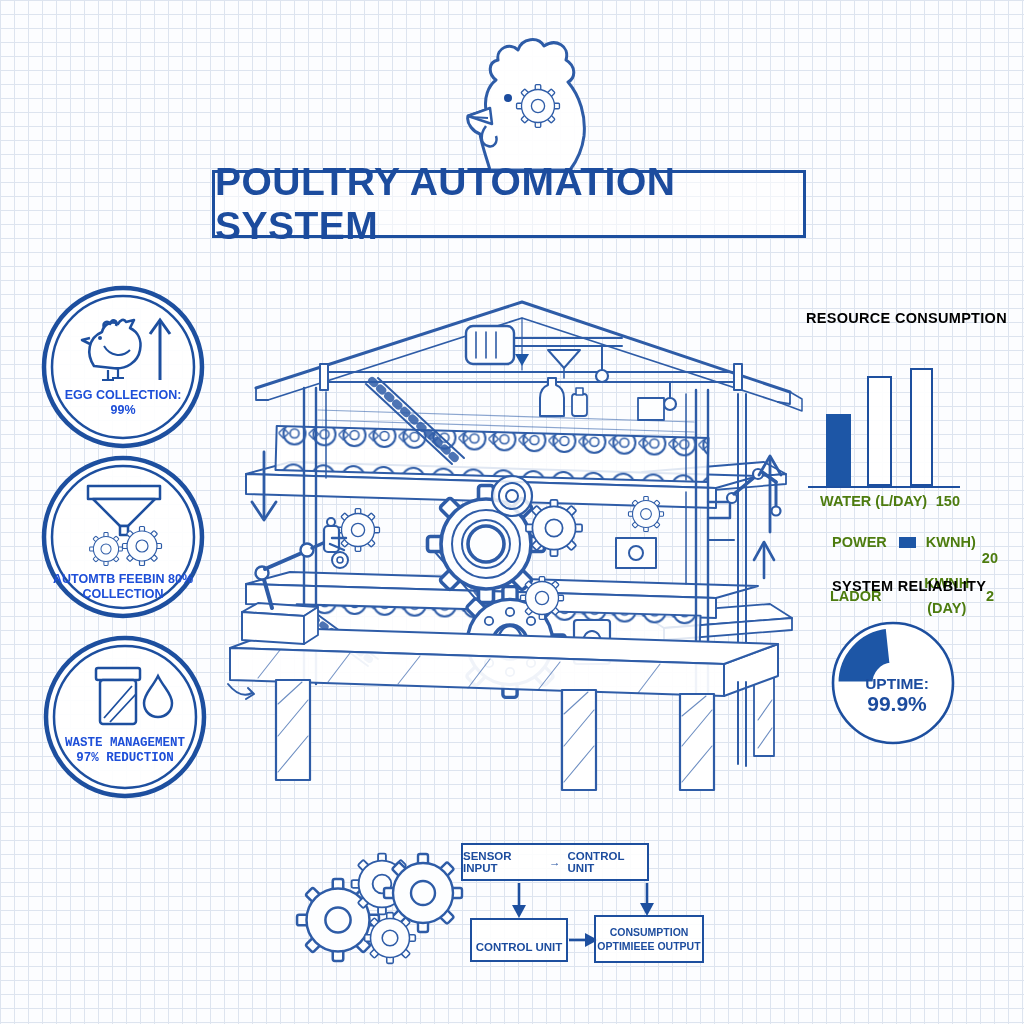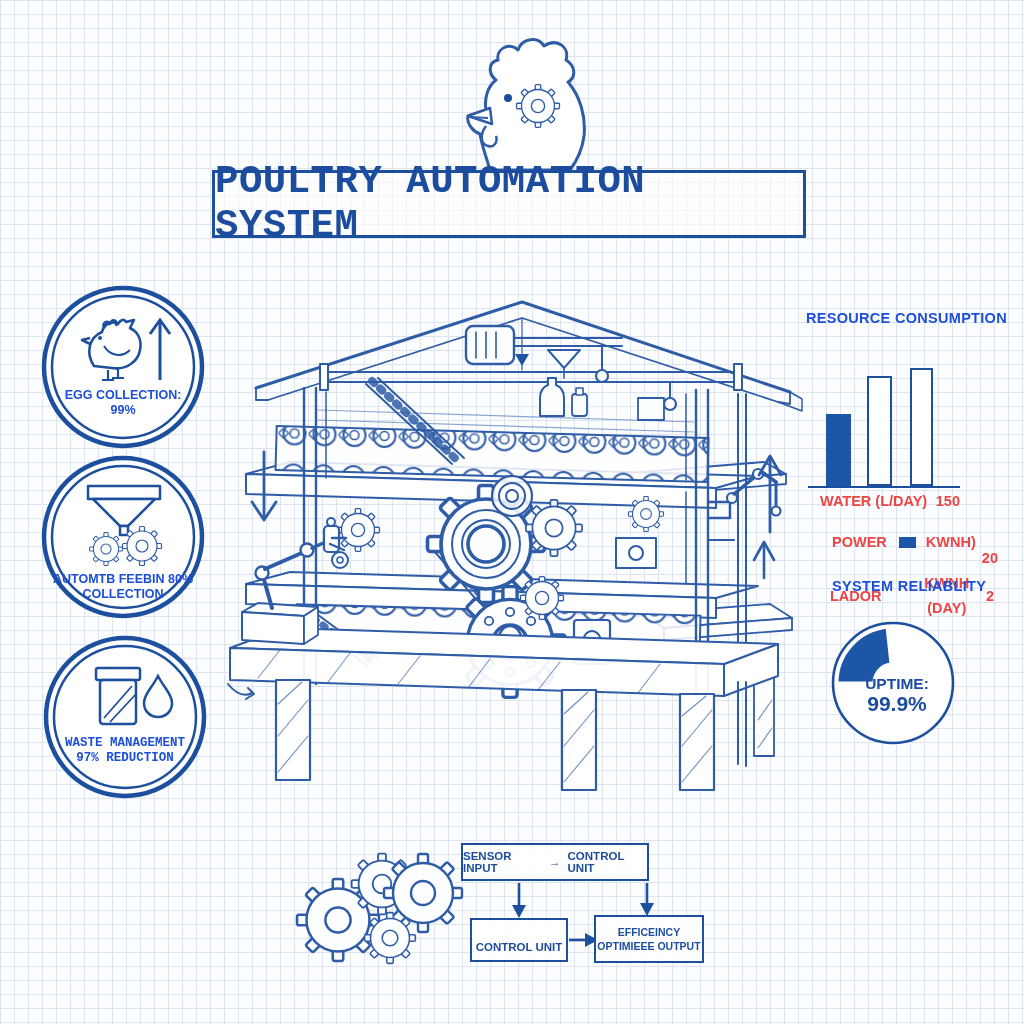--- a/index.html
+++ b/index.html
@@ -15,37 +15,37 @@
   }
   .abs{position:absolute;}
   svg{display:block;overflow:visible;}
 
   
   .title-box{
     left:212px;top:170px;width:588px;height:62px;
     border:3px solid #1d4f9f;display:flex;align-items:center;justify-content:center;
     background:rgba(255,255,255,.55);
   }
-  .title-box h1{margin:0;font-size:39px;font-weight:700;letter-spacing:.5px;color:#1c4c9e;font-family:Liberation Mono, monospace;}
+  .title-box h1{margin:0;font-size:39px;font-weight:700;letter-spacing:.5px;color:#1c4c9e;}
 
   
   .badge{width:170px;height:170px;}
   .badge .lbl{
     position:absolute;left:14px;width:142px;text-align:center;
     font-weight:700;font-size:12.5px;line-height:15px;color:#1d4ed8;
   }
 
   
-  .panel-title{font-weight:700;font-size:14.5px;letter-spacing:.3px;color:#1d4ed8;}
+  .panel-title{font-weight:700;font-size:14.5px;letter-spacing:.3px;color:#000000;}
   .barwrap{left:806px;top:350px;width:168px;height:138px;}
   .axis{position:absolute;left:2px;bottom:0;width:152px;border-bottom:2.5px solid #1d4f9f;}
   .bar{position:absolute;bottom:2px;}
   .bar.filled{background:#1d56a6;}
   .bar.outline{background:rgba(255,255,255,.9);border:2.5px solid #1d4f9f;box-sizing:border-box;}
-  .rrow{display:flex;align-items:center;width:172px;font-weight:700;font-size:14.5px;line-height:25px;color:#ef4444;}
+  .rrow{display:flex;align-items:center;width:172px;font-weight:700;font-size:14.5px;line-height:25px;color:#4d7c0f;}
   .swatch{width:17px;height:11px;background:#1d56a6;margin:0 10px 0 12px;}
 
   
   .fbox{border:2.5px solid #1d4f9f;background:rgba(255,255,255,.88);
     display:flex;align-items:center;justify-content:center;box-sizing:border-box;
     font-weight:700;color:#1c4c9e;}
   .fbox .sp{margin:0 7px;}
 
   .pietext{font-family:"Liberation Sans",sans-serif;font-weight:700;fill:#1c4c9e;}
 </style>
@@ -361,15 +361,15 @@
 <svg class="abs" style="left:569px;top:932px;" width="30" height="16" viewBox="0 0 30 16">
   <path d="M0,8 H18" stroke="#1d4f9f" stroke-width="2.6" fill="none"></path>
   <path d="M16,1 L16,15 L29,8 Z" fill="#1d4f9f"></path>
 </svg>
 
 <div class="abs fbox" style="left:470px;top:918px;width:98px;height:44px;font-size:11.5px;align-items:flex-end;padding-bottom:7px;">
   <span>CONTROL UNIT</span>
 </div>
 
 <div class="abs fbox" style="left:594px;top:915px;width:110px;height:48px;font-size:10.5px;flex-direction:column;line-height:14px;">
-  <span>EFFICEINCY</span>
+  <span>CONSUMPTION</span>
   <span>OPTIMIEEE OUTPUT</span>
 </div>
 
 </body></html>

